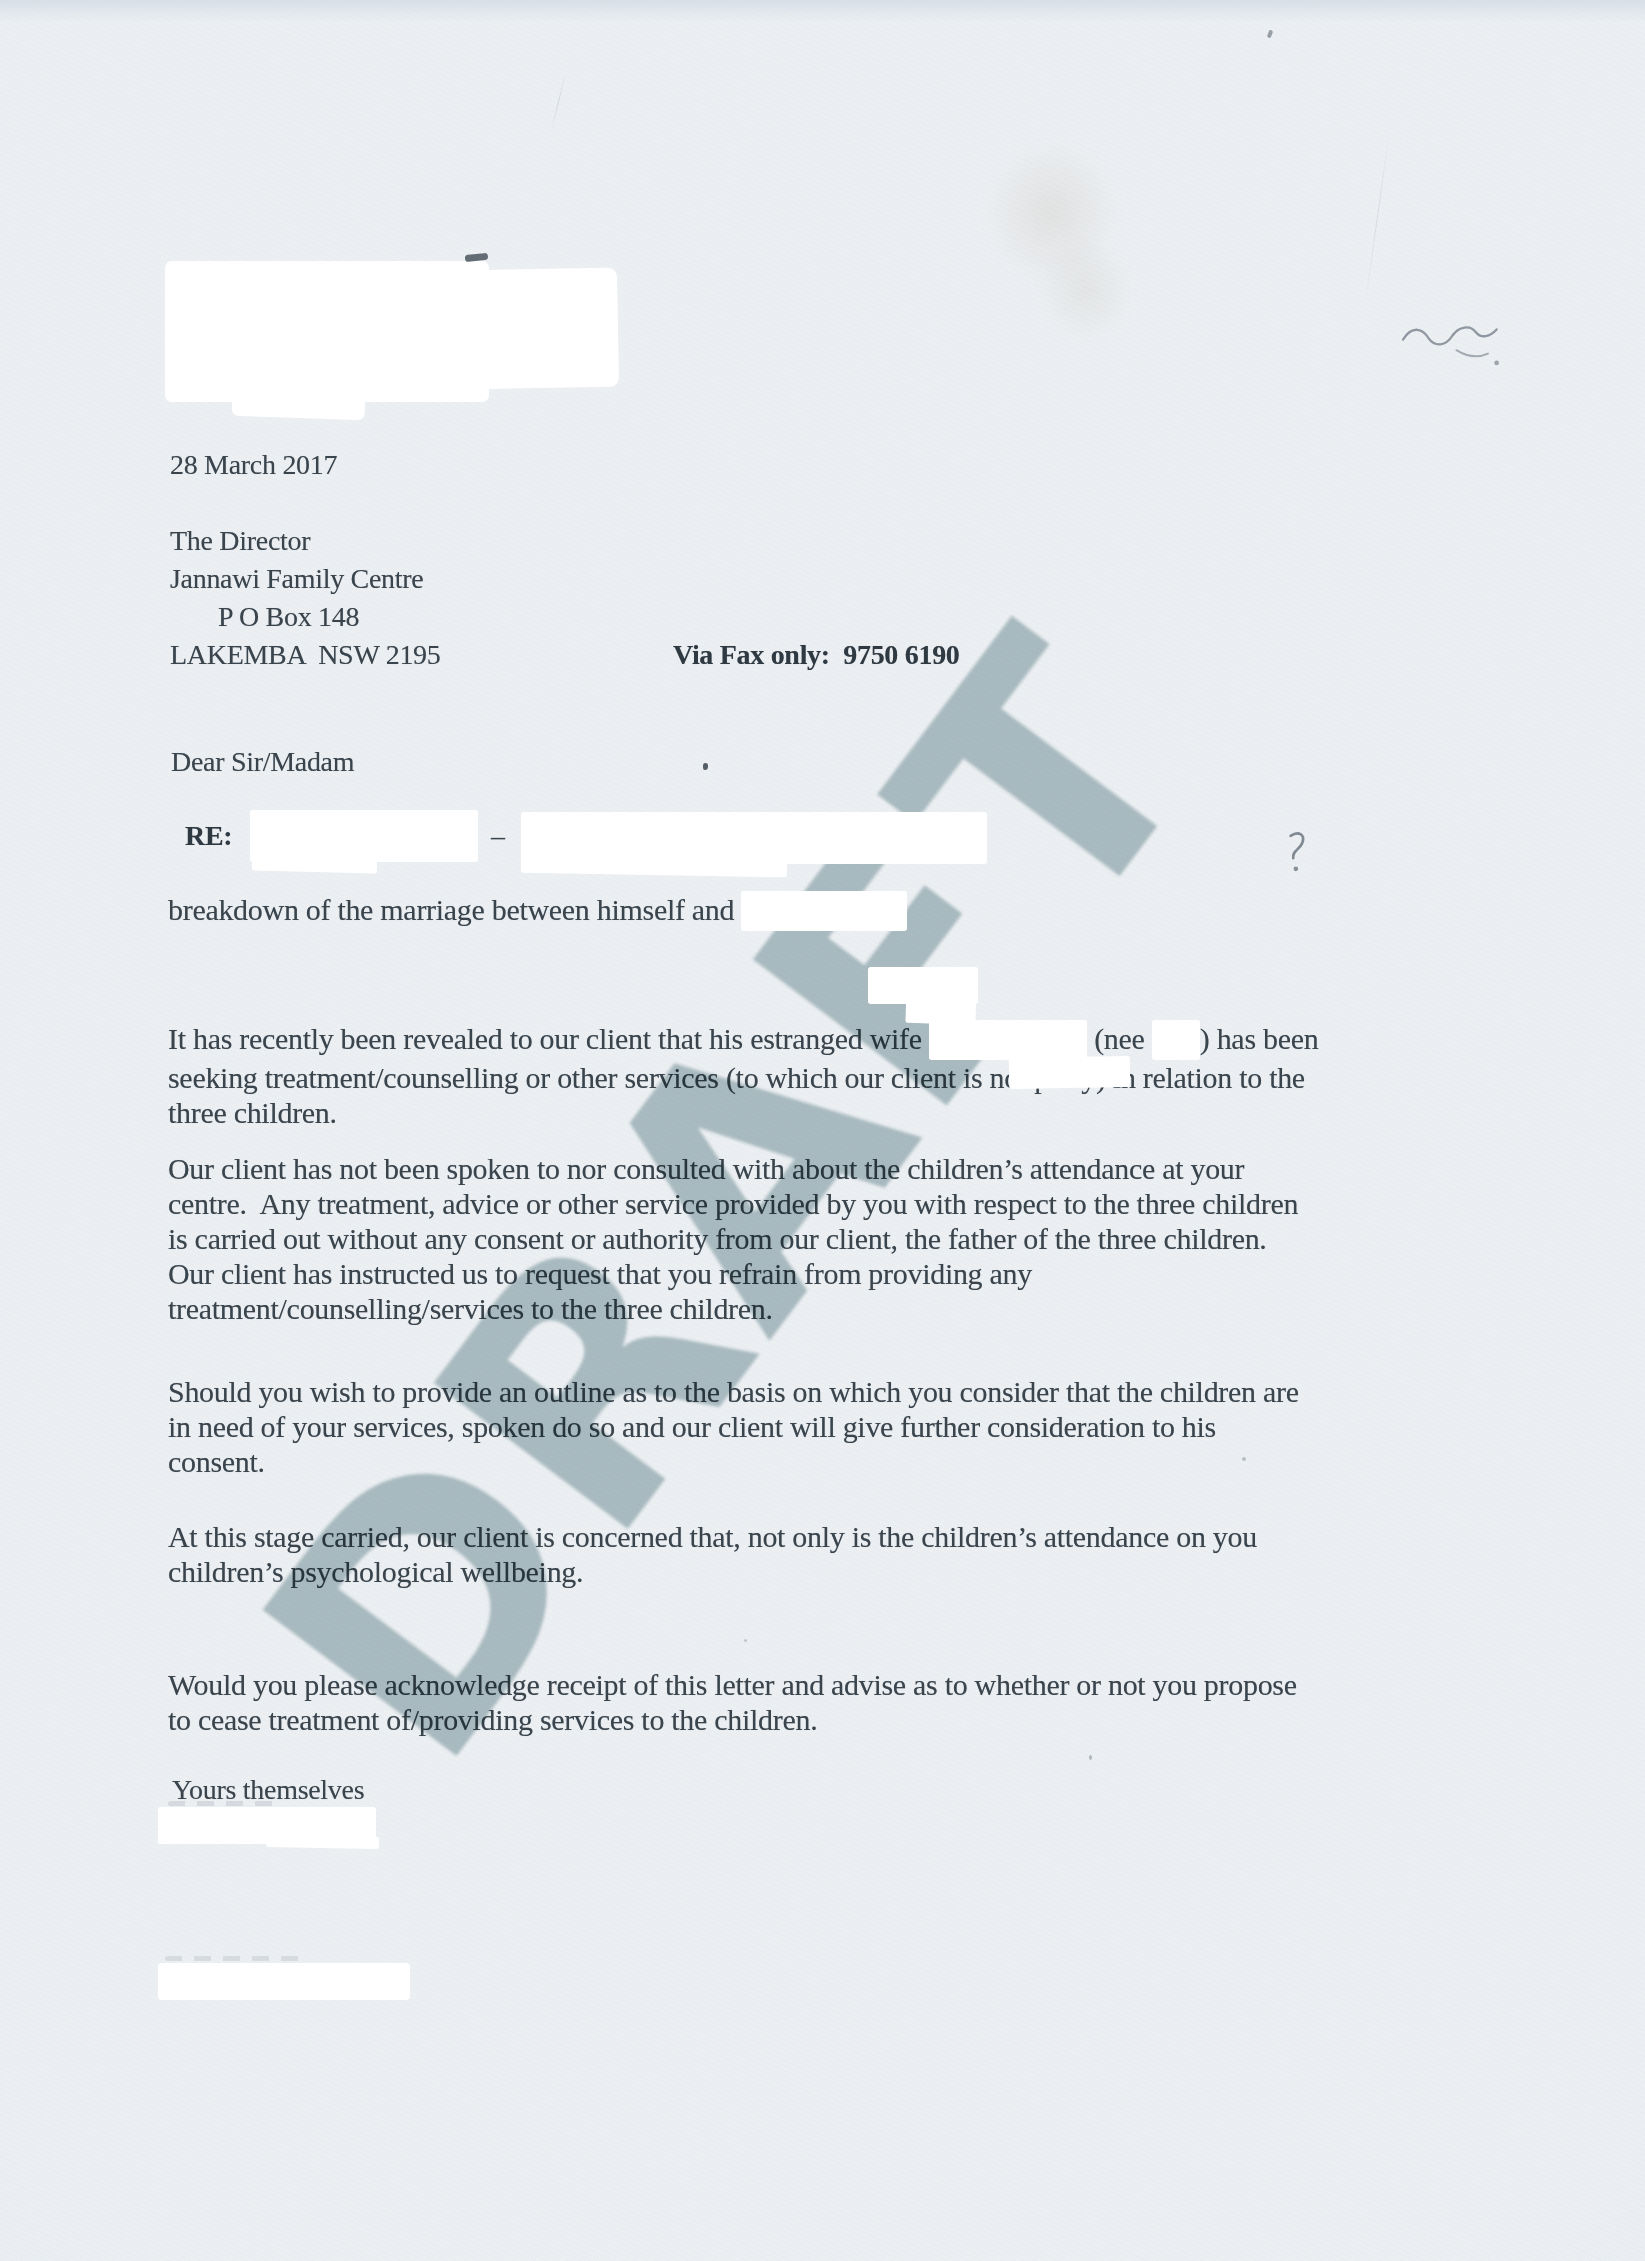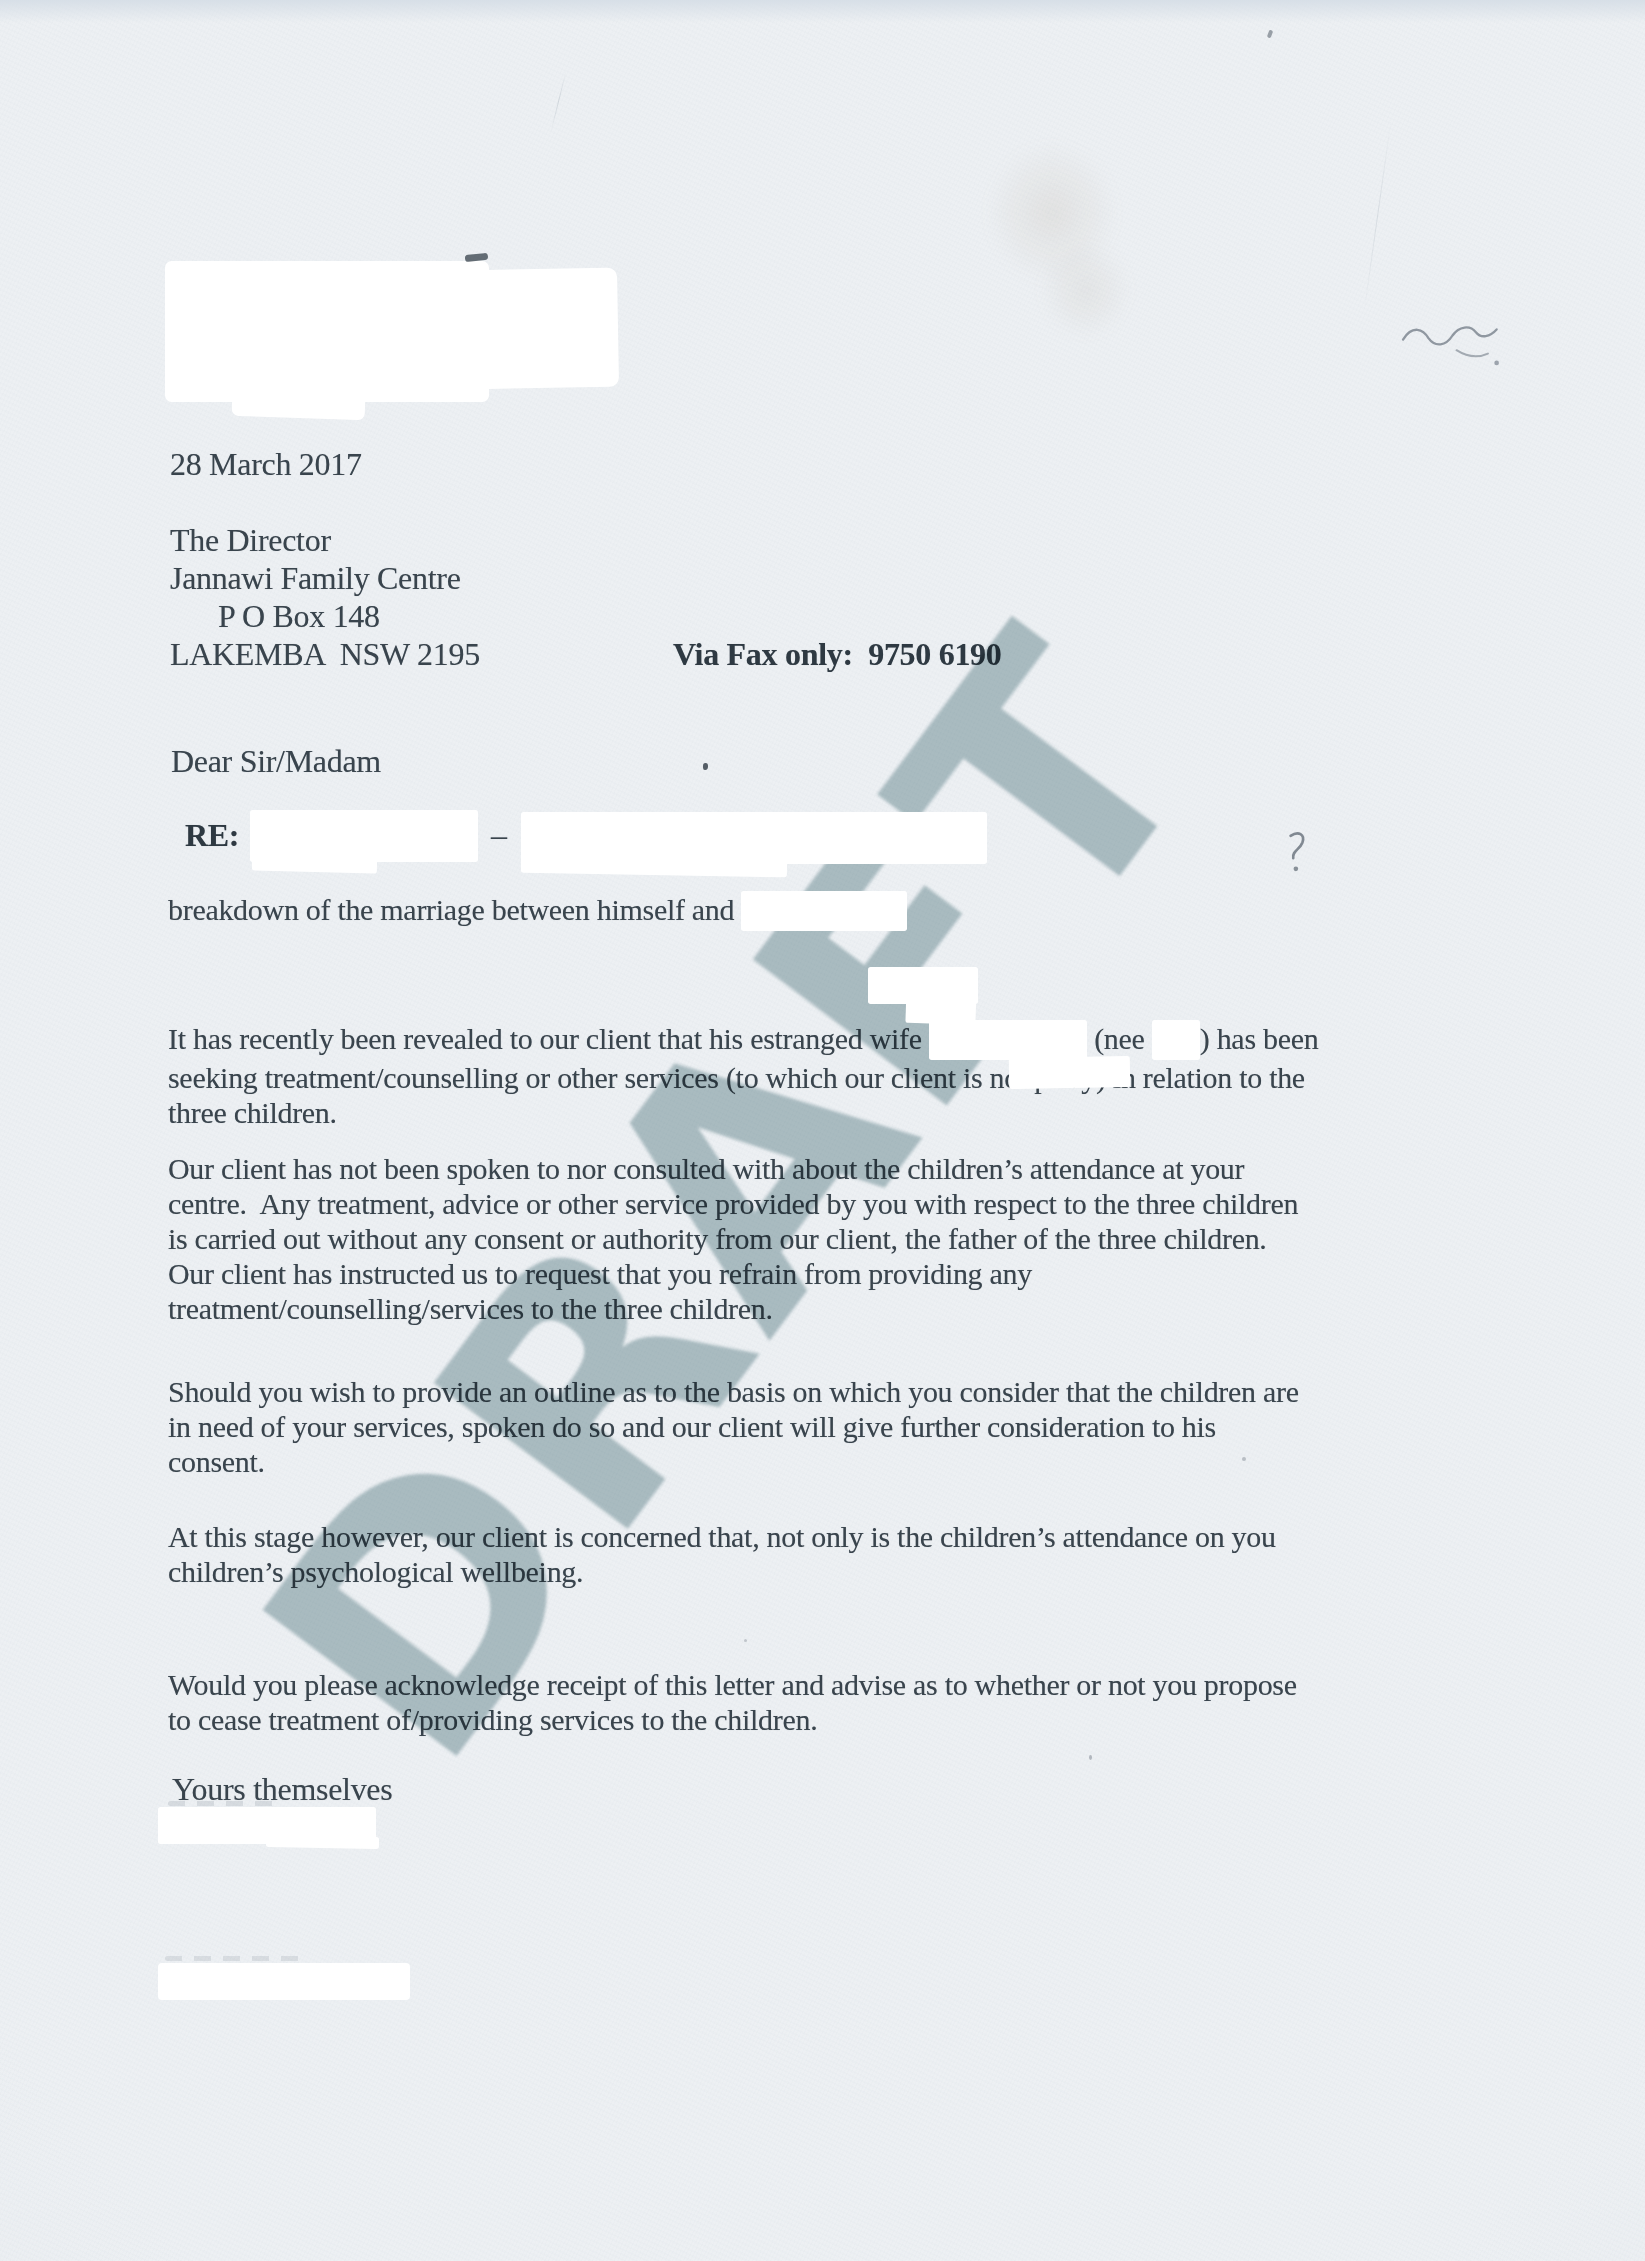--- a/index.html
+++ b/index.html
@@ -18,21 +18,21 @@
       repeating-linear-gradient(115deg, rgba(160,175,190,0.028) 0 1.3px, rgba(0,0,0,0) 1.3px 3.3px),
       repeating-linear-gradient(25deg, rgba(140,160,175,0.022) 0 2px, rgba(0,0,0,0) 2px 4.7px),
       radial-gradient(120% 120% at 50% 45%, rgba(0,0,0,0) 55%, rgba(150,165,180,0.10) 100%);
   }
   .top-band{
     position:absolute;left:0;top:0;width:100%;height:22.6px;z-index:1;pointer-events:none;
     background:linear-gradient(#d7dfe7, rgba(215,223,231,0));
   }
   
   .txt{position:absolute;white-space:pre;}
-  .body-size{font-size:32px;line-height:35px;letter-spacing:-0.3px;}
+  .body-size{font-size:28px;line-height:35px;letter-spacing:-0.3px;}
   .soft{text-shadow:0 0 0.7px rgba(57,68,77,0.38);}
   .bold{font-weight:bold;color:#2e3942;}
   .para{position:absolute;left:168px;font-size:30px;line-height:35px;letter-spacing:-0.3px;white-space:pre;}
   .para .line{white-space:pre;}
   
   .redact{
     position:absolute;background:#ffffff;border-radius:2.7px;z-index:6;
   }
   .redact-inline{
     display:inline-block;background:#ffffff;border-radius:2.7px;
@@ -116,21 +116,21 @@
   <div class="txt body-size soft" style="left:171px;top:744px;">Dear Sir/Madam</div>
 
   <div class="txt body-size bold soft" style="left:185px;top:818px;">RE:</div>
   <div class="txt body-size soft" style="left:491px;top:818px;">–</div>
 
   <div>
     <div class="para soft" style="top:891px;"><div class="line"><span>breakdown of the marriage between himself and </span><span class="redact-inline" style="width: 166px;"></span></div></div>
     <div class="para soft" style="top:1020px;"><div class="line"><span>It has recently been revealed to our client that his estranged wife </span><span class="redact-inline" style="width: 158px;"></span><span> (nee </span><span class="redact-inline" style="width: 48px;"></span><span>) has been</span></div><div class="line"><span>seeking treatment/counselling or other services (to which our client is not privy) in relation to the</span></div><div class="line"><span>three children.</span></div></div>
     <div class="para soft" style="top:1151px;"><div class="line"><span>Our client has not been spoken to nor consulted with about the children’s attendance at your</span></div><div class="line"><span>centre.  Any treatment, advice or other service provided by you with respect to the three children</span></div><div class="line"><span>is carried out without any consent or authority from our client, the father of the three children.</span></div><div class="line"><span>Our client has instructed us to request that you refrain from providing any</span></div><div class="line"><span>treatment/counselling/services to the three children.</span></div></div>
     <div class="para soft" style="top:1374px;"><div class="line"><span>Should you wish to provide an outline as to the basis on which you consider that the children are</span></div><div class="line"><span>in need of your services, spoken do so and our client will give further consideration to his</span></div><div class="line"><span>consent.</span></div></div>
-    <div class="para soft" style="top:1519px;"><div class="line"><span>At this stage however, our client is concerned that, not only is the children’s attendance on you</span></div><div class="line"><span>children’s psychological wellbeing.</span></div></div>
+    <div class="para soft" style="top:1519px;"><div class="line"><span>At this stage carried, our client is concerned that, not only is the children’s attendance on you</span></div><div class="line"><span>children’s psychological wellbeing.</span></div></div>
     <div class="para soft" style="top:1667px;"><div class="line"><span>Would you please acknowledge receipt of this letter and advise as to whether or not you propose</span></div><div class="line"><span>to cease treatment of/providing services to the children.</span></div></div>
   </div>
 
   <div class="txt body-size soft" style="left:172px;top:1772px;">Yours themselves</div>
 
   <div class="watermark">DRAFT</div>
 
   <div class="redact" style="left:165px;top:261px;width:324px;height:141px;border-radius:6.7px;"></div>
   <div class="redact" style="left:466px;top:269px;width:152px;height:119px;border-radius:9.3px;transform:rotate(-1deg);"></div>
   <div class="redact" style="left:232px;top:394px;width:133px;height:24px;border-radius:6.7px;transform:rotate(2deg);"></div>

